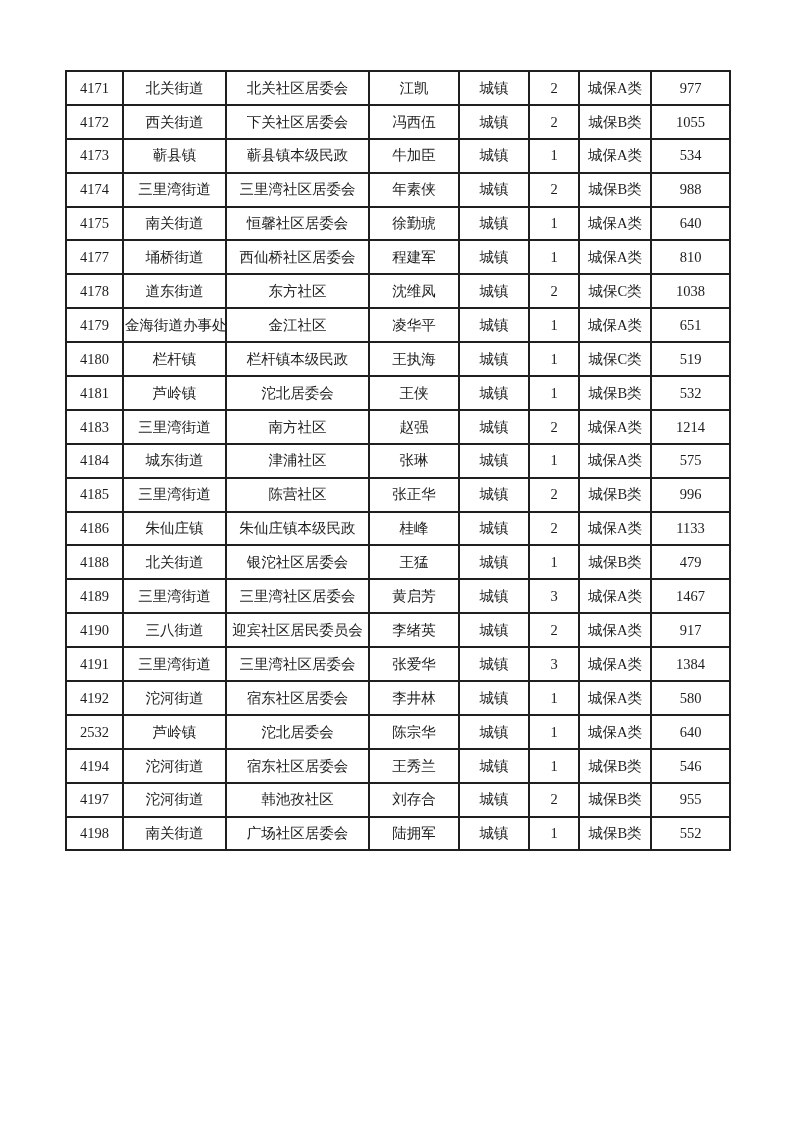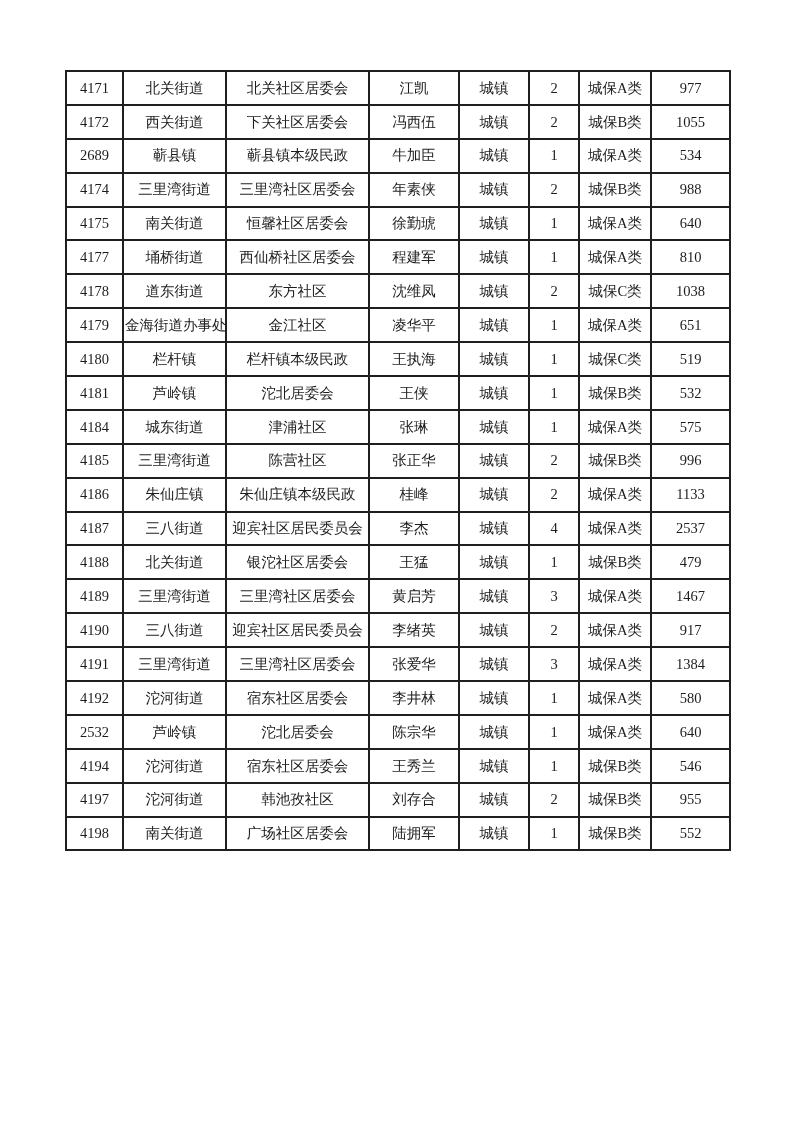--- a/index.html
+++ b/index.html
@@ -72,21 +72,21 @@
           <td>4172</td>
           <td>西关街道</td>
           <td>下关社区居委会</td>
           <td>冯西伍</td>
           <td>城镇</td>
           <td>2</td>
           <td>城保B类</td>
           <td>1055</td>
         </tr>
         <tr>
-          <td>2689</td>
+          <td>4173</td>
           <td>蕲县镇</td>
           <td>蕲县镇本级民政</td>
           <td>牛加臣</td>
           <td>城镇</td>
           <td>1</td>
           <td>城保A类</td>
           <td>534</td>
         </tr>
         <tr>
           <td>4174</td>
@@ -152,20 +152,30 @@
           <td>4181</td>
           <td>芦岭镇</td>
           <td>沱北居委会</td>
           <td>王侠</td>
           <td>城镇</td>
           <td>1</td>
           <td>城保B类</td>
           <td>532</td>
         </tr>
         <tr>
+          <td>4183</td>
+          <td>三里湾街道</td>
+          <td>南方社区</td>
+          <td>赵强</td>
+          <td>城镇</td>
+          <td>2</td>
+          <td>城保A类</td>
+          <td>1214</td>
+        </tr>
+        <tr>
           <td>4184</td>
           <td>城东街道</td>
           <td>津浦社区</td>
           <td>张琳</td>
           <td>城镇</td>
           <td>1</td>
           <td>城保A类</td>
           <td>575</td>
         </tr>
         <tr>
@@ -180,30 +190,20 @@
         </tr>
         <tr>
           <td>4186</td>
           <td>朱仙庄镇</td>
           <td>朱仙庄镇本级民政</td>
           <td>桂峰</td>
           <td>城镇</td>
           <td>2</td>
           <td>城保A类</td>
           <td>1133</td>
-        </tr>
-        <tr>
-          <td>4187</td>
-          <td>三八街道</td>
-          <td>迎宾社区居民委员会</td>
-          <td>李杰</td>
-          <td>城镇</td>
-          <td>4</td>
-          <td>城保A类</td>
-          <td>2537</td>
         </tr>
         <tr>
           <td>4188</td>
           <td>北关街道</td>
           <td>银沱社区居委会</td>
           <td>王猛</td>
           <td>城镇</td>
           <td>1</td>
           <td>城保B类</td>
           <td>479</td>

